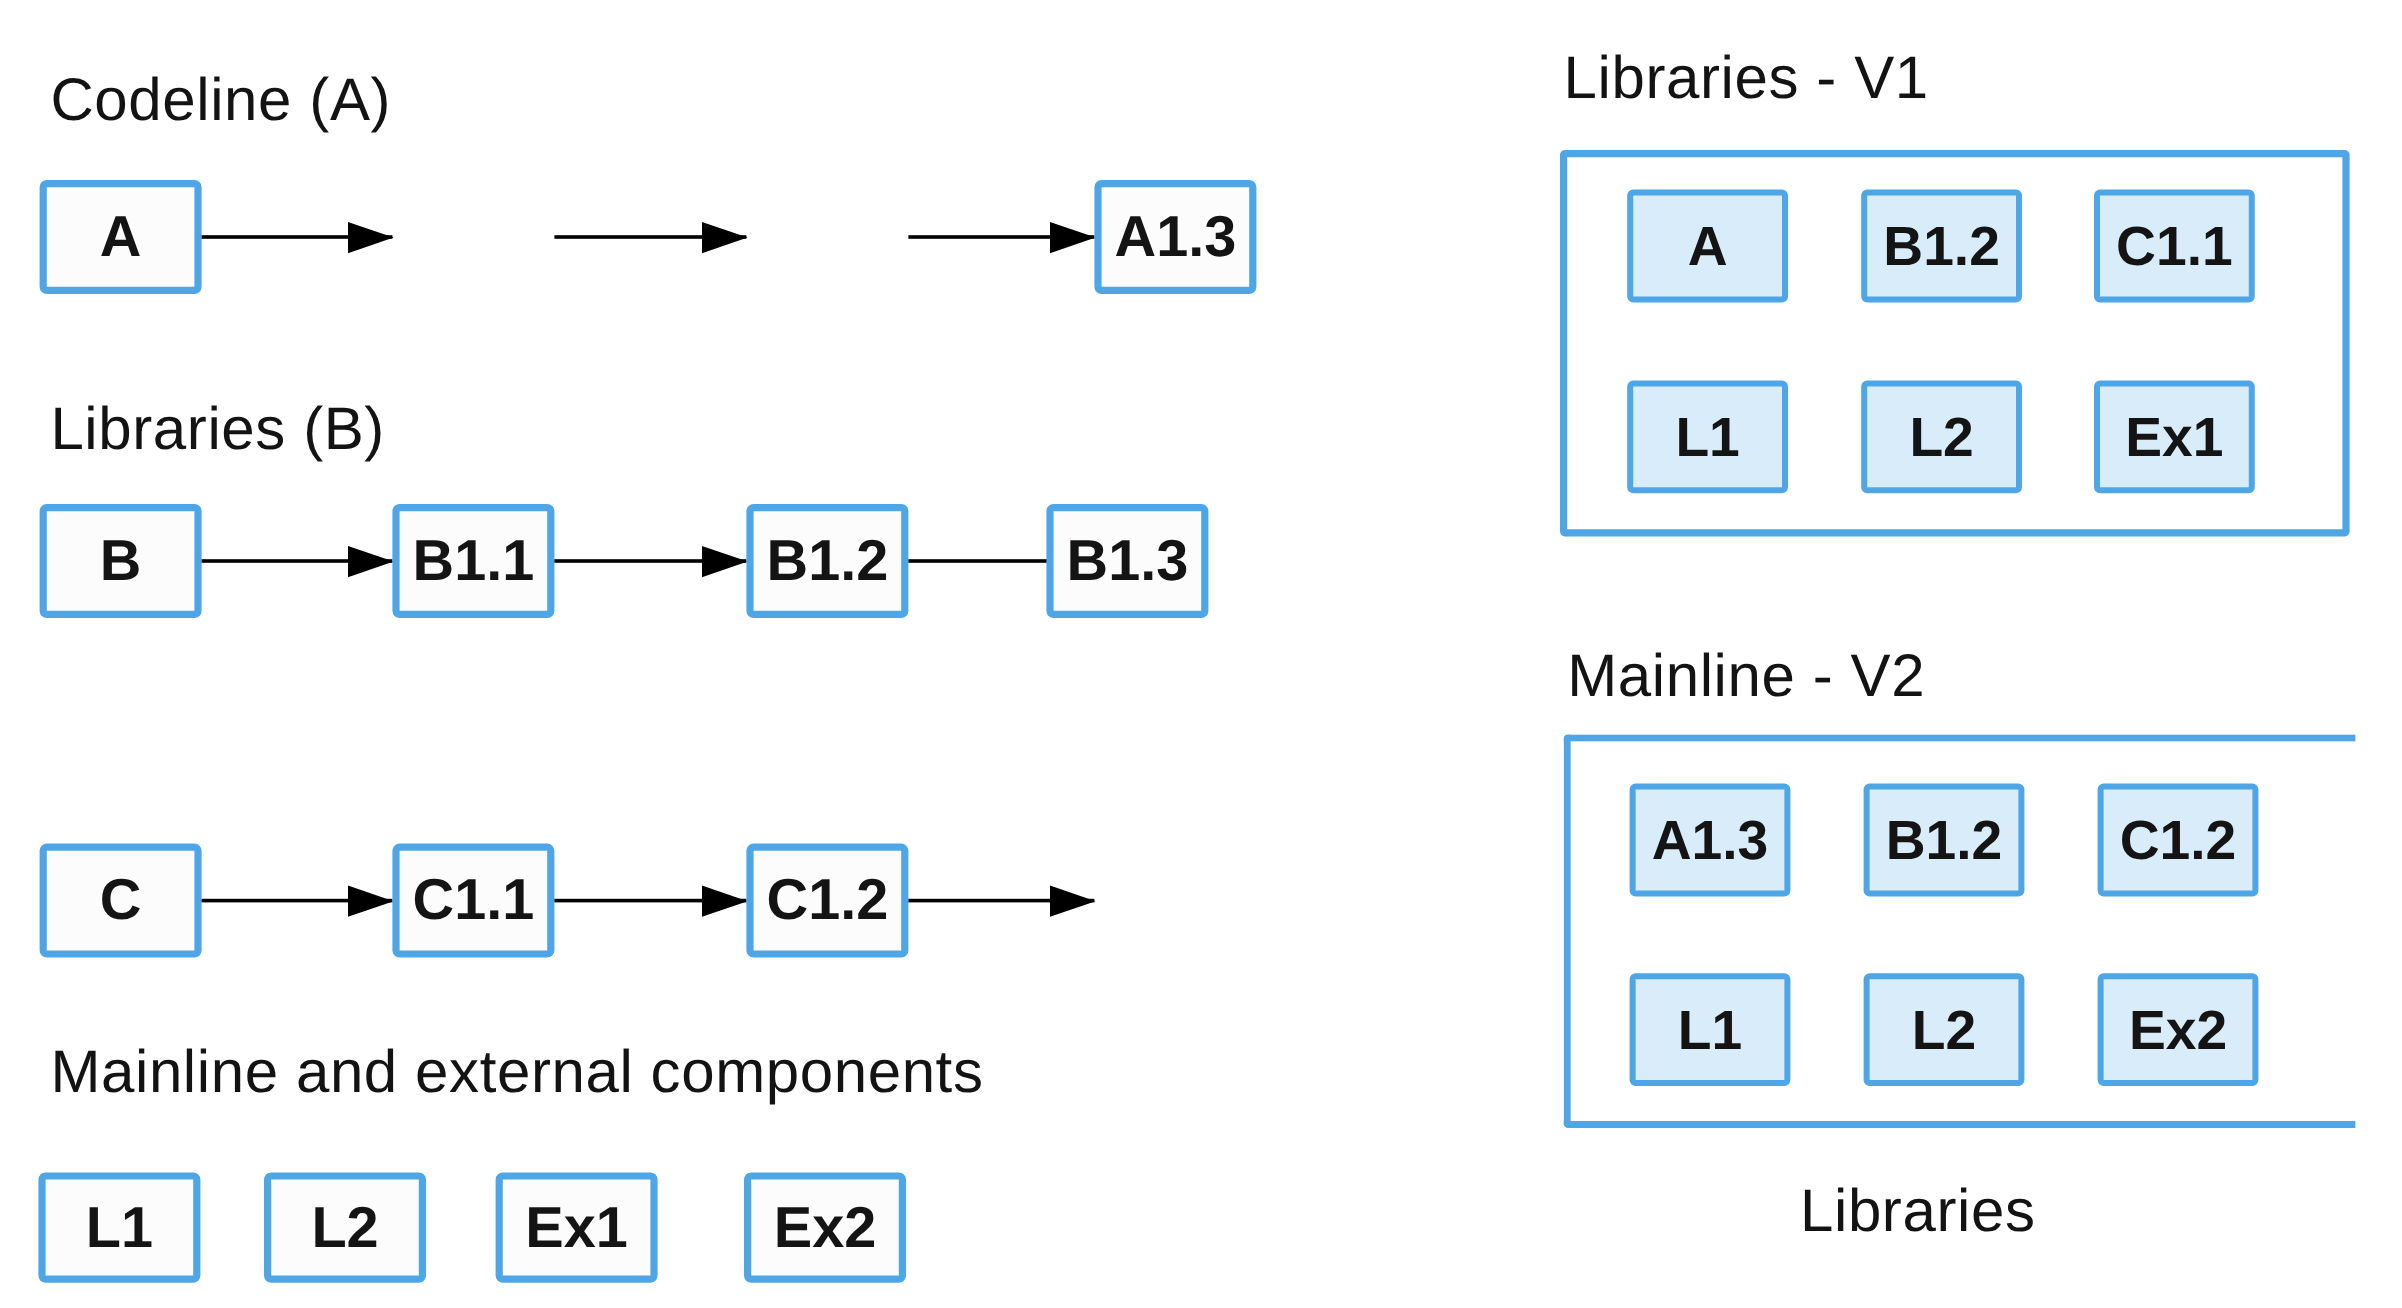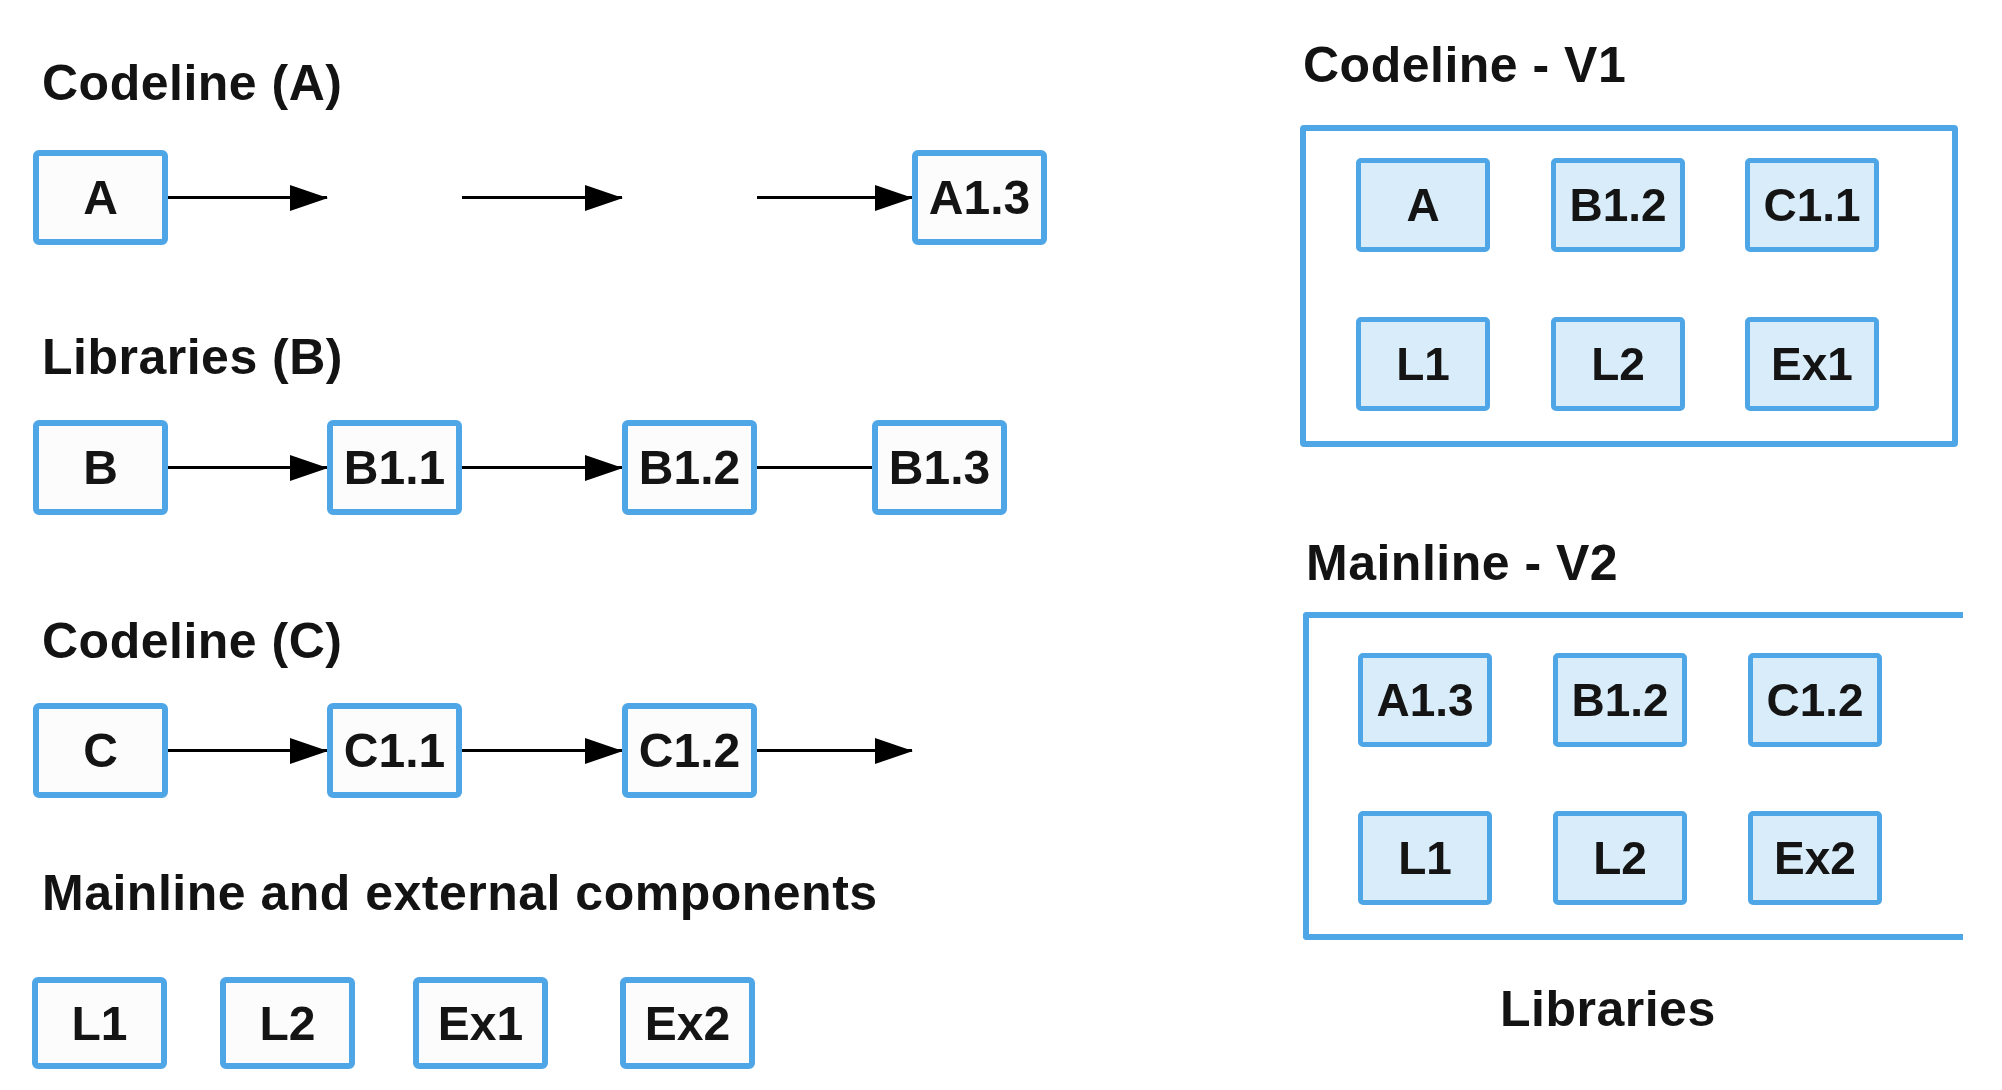--- a/index.html
+++ b/index.html
@@ -7,21 +7,21 @@
     position:relative;
     width:2002px;height:1090px;
     background:#ffffff;
     font-family:"Liberation Sans", sans-serif;
     color:#111111;
     overflow:hidden;
   }
   .sec-title{
     position:absolute;
     font-size:50px;
-    font-weight:700;
+    font-weight:400;
     letter-spacing:0.5px;
     white-space:nowrap;
     color:#131313;
   }
   .node{
     position:absolute;
     width:135px;height:95px;
     box-sizing:border-box;
     border:6px solid #4FA6E6;
     border-radius:6px;
@@ -74,35 +74,34 @@
 
   <div class="sec-title" style="left:42px;top:328px">Libraries (B)</div>
   <div class="node" style="left:33px;top:420px">B</div>
   <div class="arrow" style="left:168px;top:466px;width:159px"></div>
   <div class="node" style="left:327px;top:420px">B1.1</div>
   <div class="arrow" style="left:462px;top:466px;width:160px"></div>
   <div class="node" style="left:622px;top:420px">B1.2</div>
   <div class="arrow" style="left:757px;top:466px;width:155px"></div>
   <div class="node" style="left:872px;top:420px">B1.3</div>
 
-  <div class="sec-title" style="left:42px;top:612px">Codeline (C)</div>
   <div class="node" style="left:33px;top:703px">C</div>
   <div class="arrow" style="left:168px;top:749px;width:159px"></div>
   <div class="node" style="left:327px;top:703px">C1.1</div>
   <div class="arrow" style="left:462px;top:749px;width:160px"></div>
   <div class="node" style="left:622px;top:703px">C1.2</div>
   <div class="arrow" style="left:757px;top:749px;width:155px"></div>
 
   <div class="sec-title" style="left:42px;top:864px">Mainline and external components</div>
   <div class="node libnode" style="left:32px;top:977px">L1</div>
   <div class="node libnode" style="left:220px;top:977px">L2</div>
   <div class="node libnode" style="left:413px;top:977px">Ex1</div>
   <div class="node libnode" style="left:620px;top:977px">Ex2</div>
 
-  <div class="sec-title" style="left:1303px;top:36px">Codeline - V1</div>
+  <div class="sec-title" style="left:1303px;top:36px">Libraries - V1</div>
   <div class="baseline-box" style="left:1300px;top:125px;width:658px;height:322px"></div>
   <div class="chip" style="left:1356px;top:158px">A</div>
   <div class="chip" style="left:1551px;top:158px">B1.2</div>
   <div class="chip" style="left:1745px;top:158px">C1.1</div>
   <div class="chip" style="left:1356px;top:317px">L1</div>
   <div class="chip" style="left:1551px;top:317px">L2</div>
   <div class="chip" style="left:1745px;top:317px">Ex1</div>
 
   <div class="sec-title" style="left:1306px;top:534px">Mainline - V2</div>
   <div class="baseline-box open-right" style="left:1303px;top:612px;width:660px;height:328px"></div>

